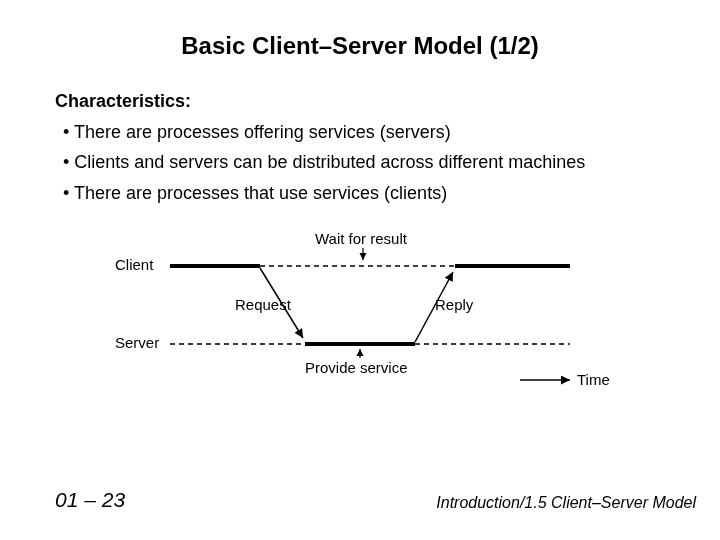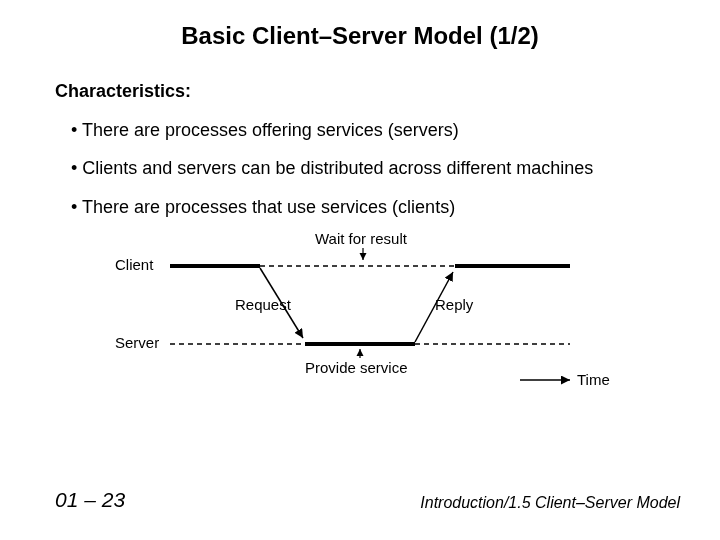--- a/index.html
+++ b/index.html
@@ -11,60 +11,60 @@
     font-family: Arial, Helvetica, sans-serif;
     color: #000;
   }
   .slide {
     position: relative;
     width: 720px;
     height: 540px;
   }
   .title {
     position: absolute;
-    top: 22px;
+    top: 32px;
     left: 0;
     width: 720px;
     text-align: center;
     font-size: 24px;
     font-weight: bold;
   }
   .body {
     position: absolute;
-    top: 80px;
+    top: 90px;
     left: 55px;
     width: 620px;
     font-size: 18px;
     line-height: 1.25;
   }
   .char-heading {
     font-weight: bold;
     margin-bottom: 2px;
   }
   .bullet {
-    margin: 16px;
+    margin: 8px;
   }
   .diagram {
     position: absolute;
     top: 230px;
     left: 115px;
     width: 500px;
     height: 180px;
   }
   .footer-left {
     position: absolute;
     bottom: 28px;
     left: 55px;
     font-size: 21px;
     font-style: italic;
   }
   .footer-right {
     position: absolute;
     bottom: 28px;
-    right: 40px;
+    right: 24px;
     font-size: 16px;
     font-style: italic;
     margin-left: 32px;
   }
   svg text {
     font-family: Arial, Helvetica, sans-serif;
   }
 </style>
 </head>
 <body>

